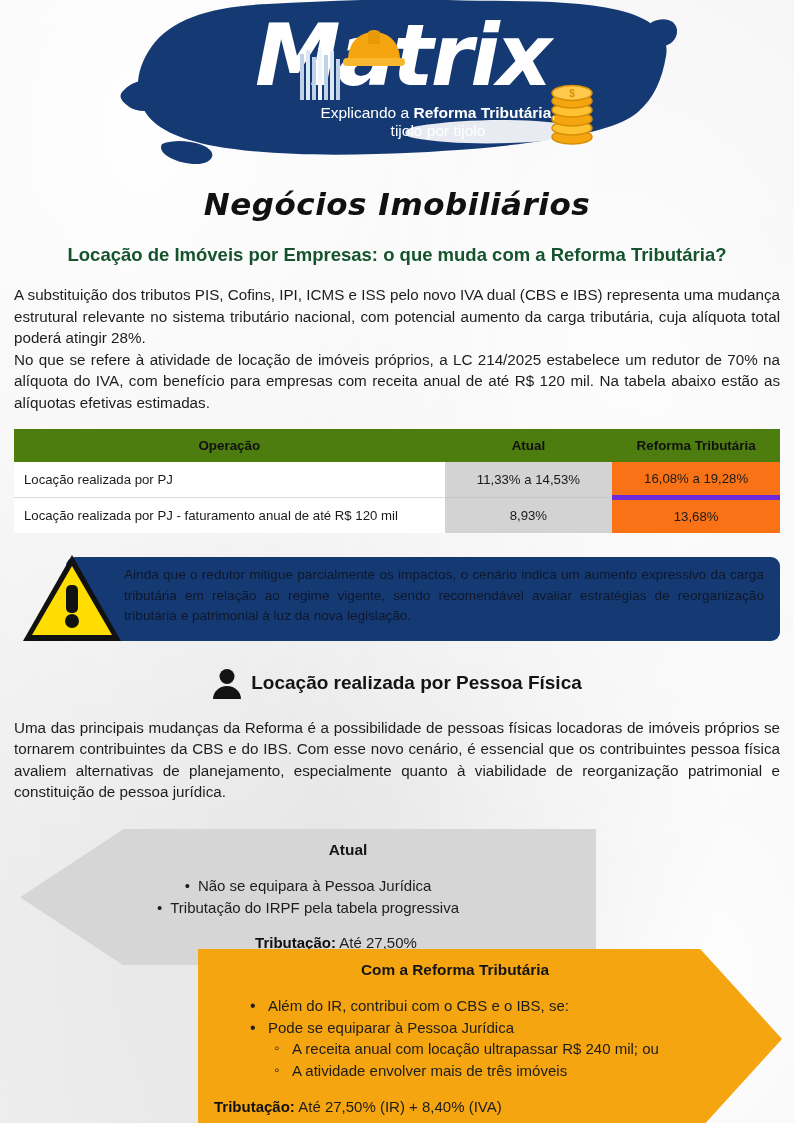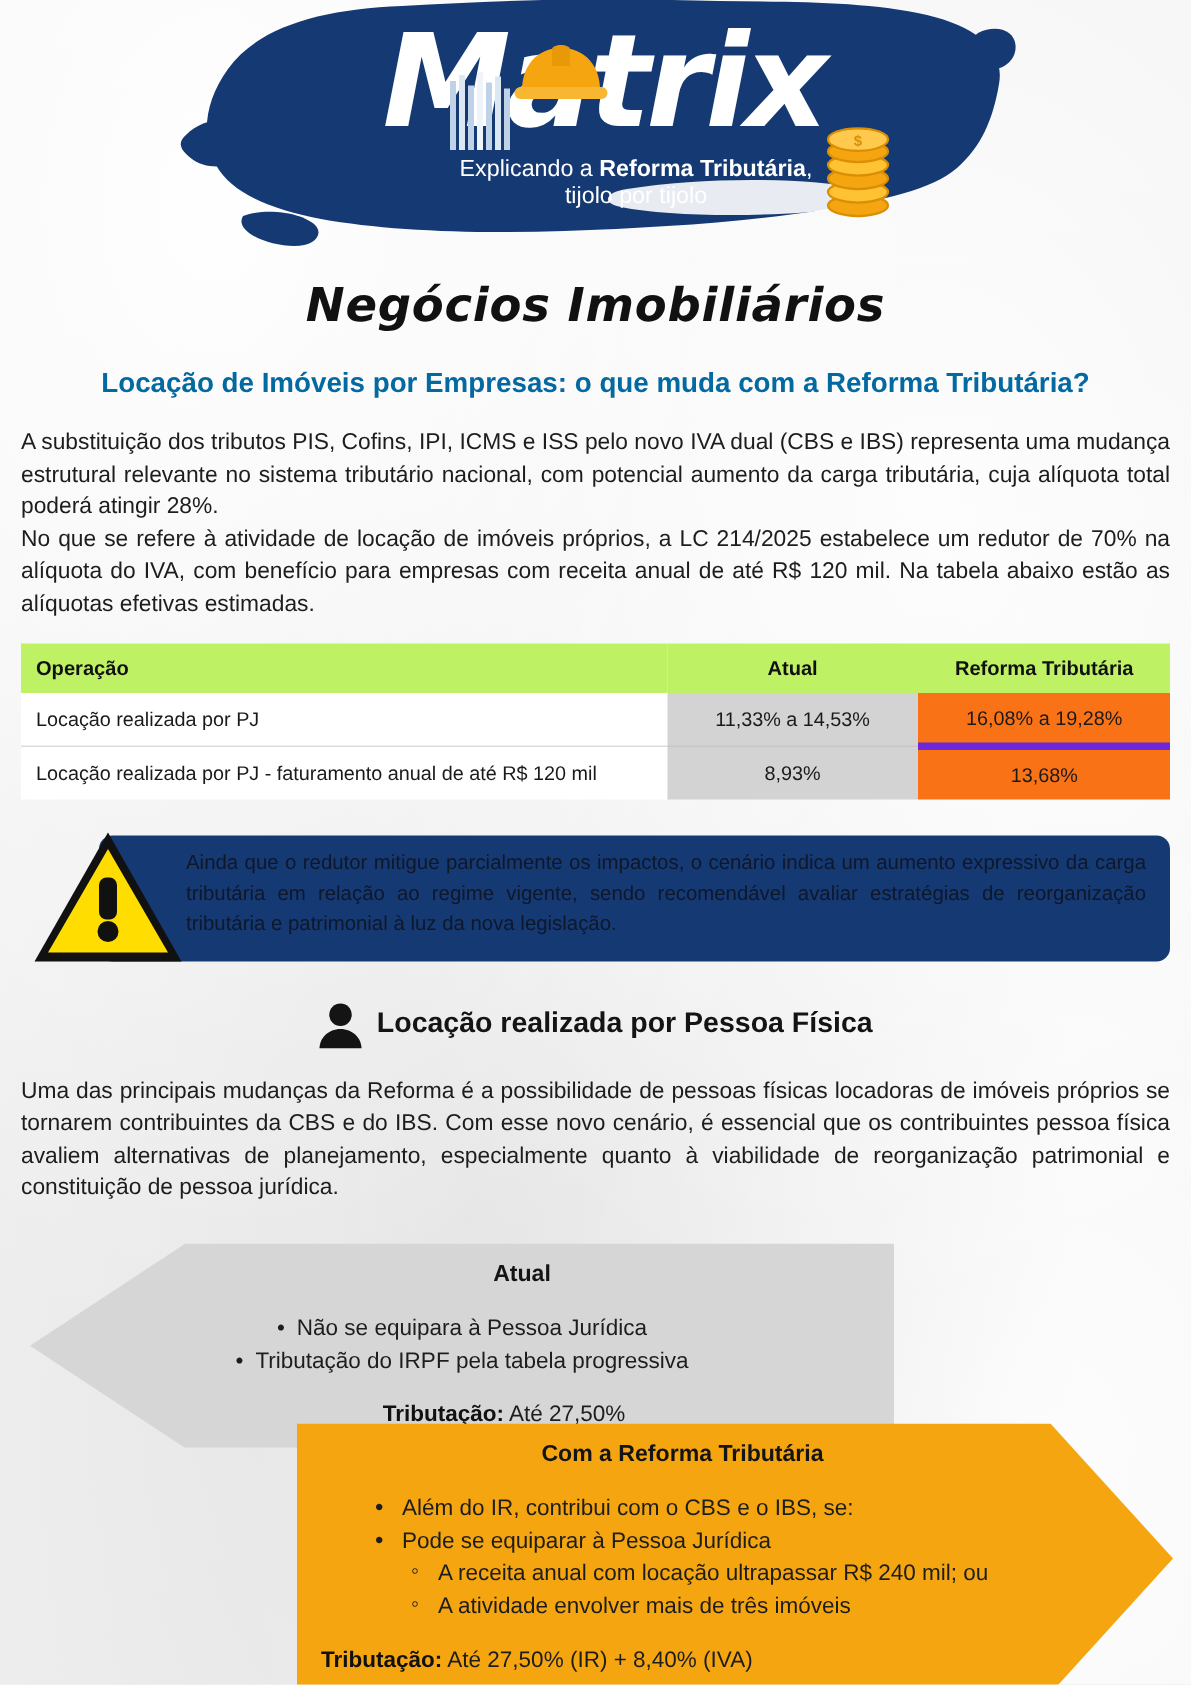--- a/index.html
+++ b/index.html
@@ -55,21 +55,21 @@
     font-family: "DejaVu Sans", sans-serif;
     font-weight: bold;
     font-size: 86px;
     letter-spacing: -3px;
     color: #ffffff;
     line-height: 1;
     font-style: italic;
   }
   .tagline {
     position: absolute;
-    left: 259px;
+    left: 273px;
     top: 104px;
     width: 330px;
     text-align: center;
     color: #ffffff;
     font-size: 15.5px;
     line-height: 1.18;
   }
   .tagline b { font-weight: bold; }
 
   
@@ -80,21 +80,21 @@
     font-weight: bold;
     font-style: italic;
     letter-spacing: .5px;
     color: #111;
     margin: 6px 0 0;
   }
   .subtitle {
     text-align: center;
     font-size: 18.5px;
     font-weight: bold;
-    color: #0369a1;
+    color: #14532d;
     margin: 22px 0 0;
   }
 
   
   .body-copy {
     margin: 18px 14px 0;
     font-size: 15.2px;
     line-height: 1.42;
     color: #1d1d1d;
     text-align: justify;
@@ -107,24 +107,25 @@
     width: 100%;
     border-collapse: collapse;
     font-size: 13.2px;
     table-layout: fixed;
   }
   table.rates th, table.rates td {
     padding: 9px 10px;
     vertical-align: middle;
   }
   table.rates th {
-    background: #bef264;
+    background: #4d7c0f;
     font-weight: bold;
     font-size: 13.4px;
     color: #111;
+    text-align: center;
   }
   .col-op   { width: 58%; text-align: left; }
   .col-cur  { width: 21%; text-align: center; }
   .col-ref  { width: 21%; text-align: center; }
   th.col-ref, td.col-ref { background: #f97316; }
   td.col-op  { background: #ffffff; text-align: left; }
   td.col-cur { background: #d3d3d3; text-align: center; }
   tr.row + tr.row td.col-op { border-top: 1px solid #dcdcdc; }
   tr.row + tr.row td.col-cur { border-top: 1px solid #c7c7c7; }
   tr.row + tr.row td.col-ref { border-top: 5px solid #6d28d9; }

